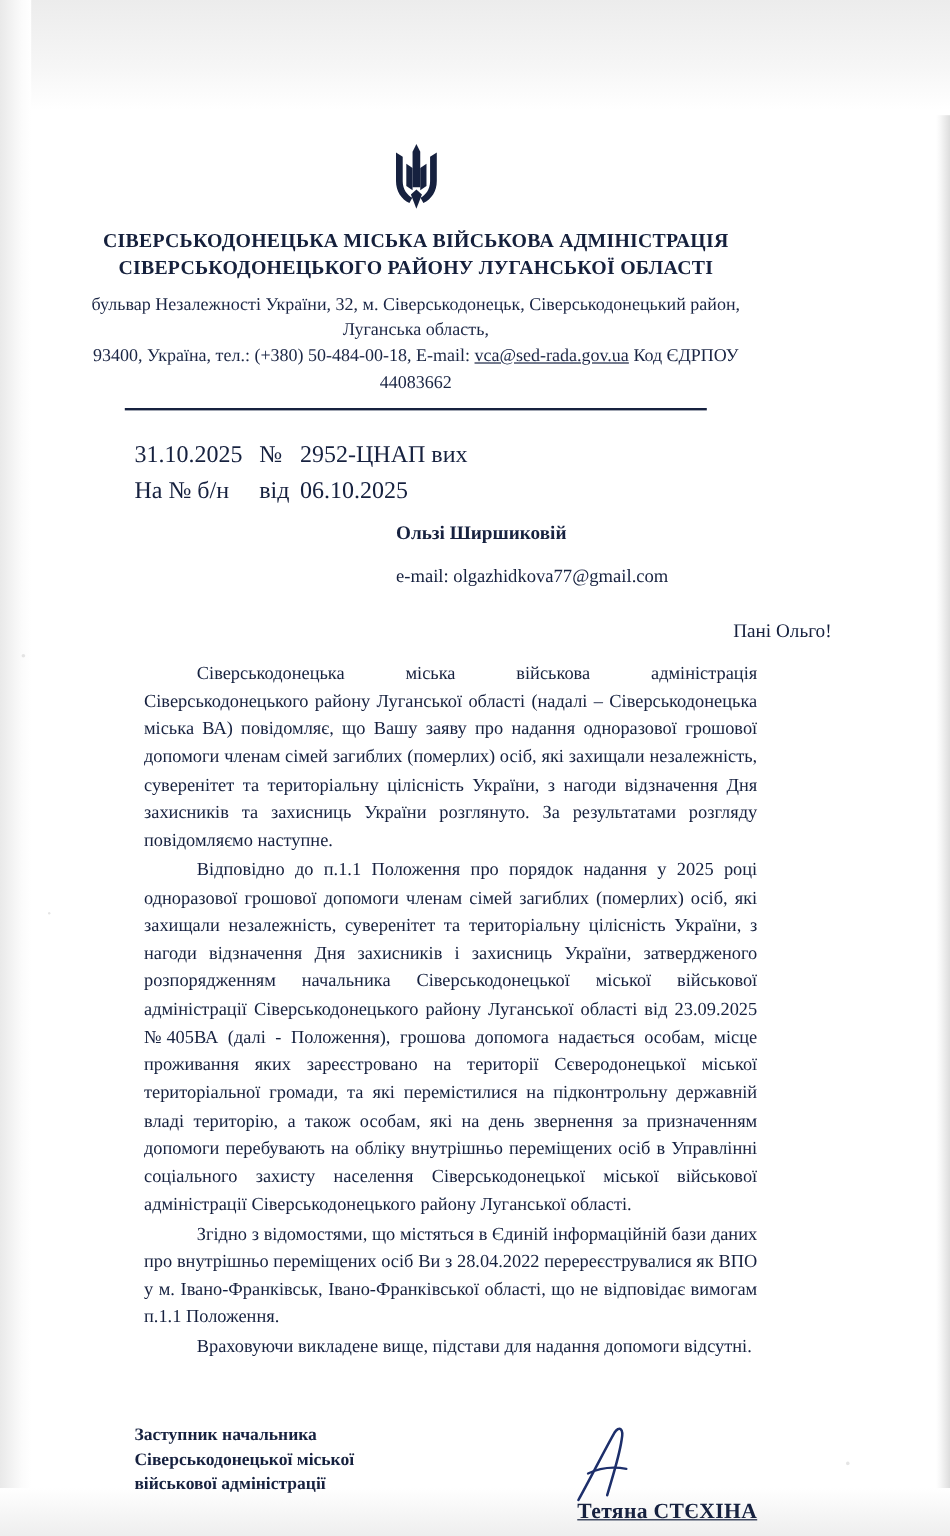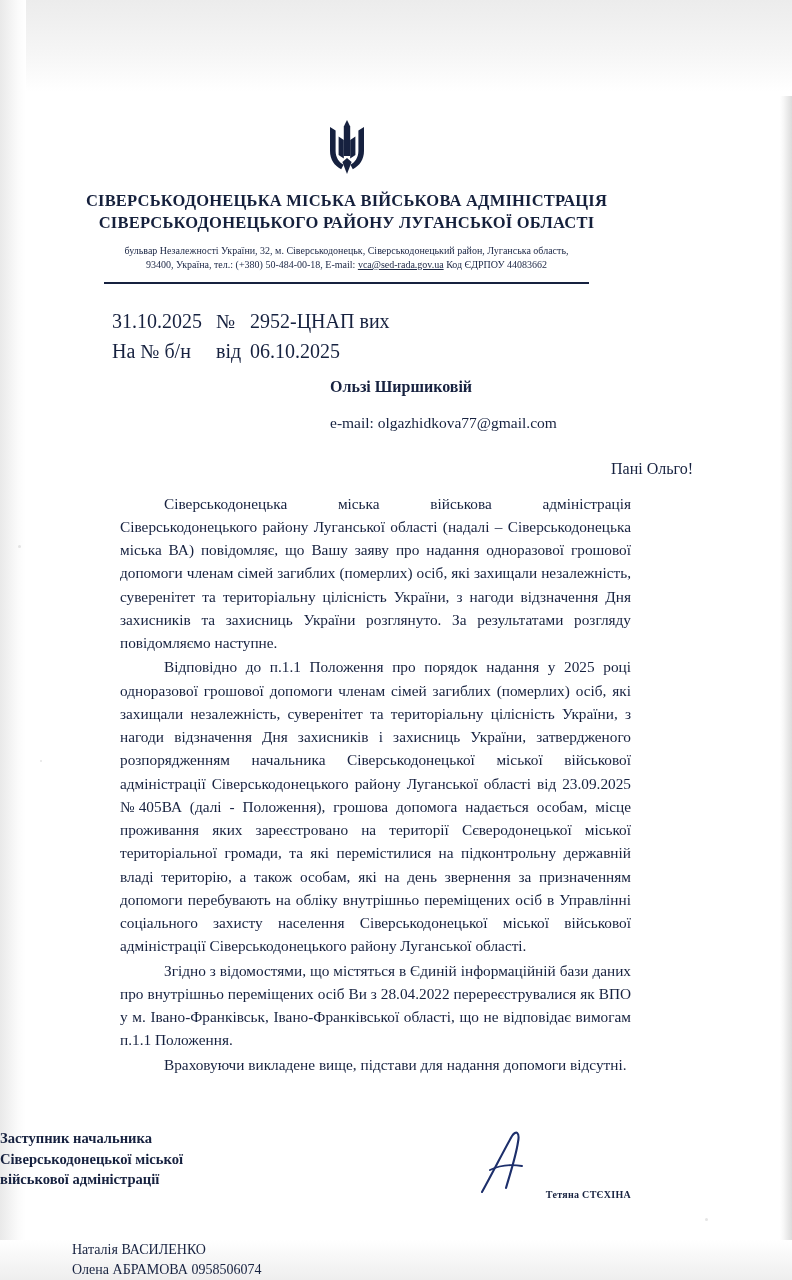--- a/index.html
+++ b/index.html
@@ -75,21 +75,21 @@
     text-align: center;
     font-weight: bold;
     font-size: 16.5px;
     letter-spacing: 0.2px;
     line-height: 1.32;
     margin: 14px 44px 0 44px;
     color: #15203c;
   }
   .org-address {
     text-align: center;
-    font-size: 10px;
+    font-size: 15px;
     line-height: 1.45;
     margin: 10px 60px 0 60px;
     color: #1a2544;
   }
   .org-address a {
     color: #1a2544;
     text-decoration: underline;
   }
   .rule {
     height: 2px;
@@ -142,36 +142,38 @@
   .body-text p {
     margin: 0 0 0 0;
     text-indent: 44px;
   }
   .body-text p + p { margin-top: 1px; }
 
   
   .sig-wrap {
     position: relative;
     margin: 52px 0 0 0;
+    padding-left: 112px;
     padding-right: 62px;
     min-height: 86px;
   }
   .sig-title {
     font-weight: bold;
     font-size: 14.6px;
     line-height: 1.42;
     width: 330px;
   }
   .sig-name {
     position: absolute;
     right: 62px;
-    bottom: 14px;
-    font-weight: bold;
-    font-size: 10px;
+    bottom: 2px;
+    font-weight: bold;
+    font-size: 18px;
     letter-spacing: 0.3px;
+    text-decoration: underline;
   }
   .signature-mark {
     position: absolute;
     left: 470px;
     top: 2px;
     width: 80px;
     height: 72px;
   }
 
   .executors {

